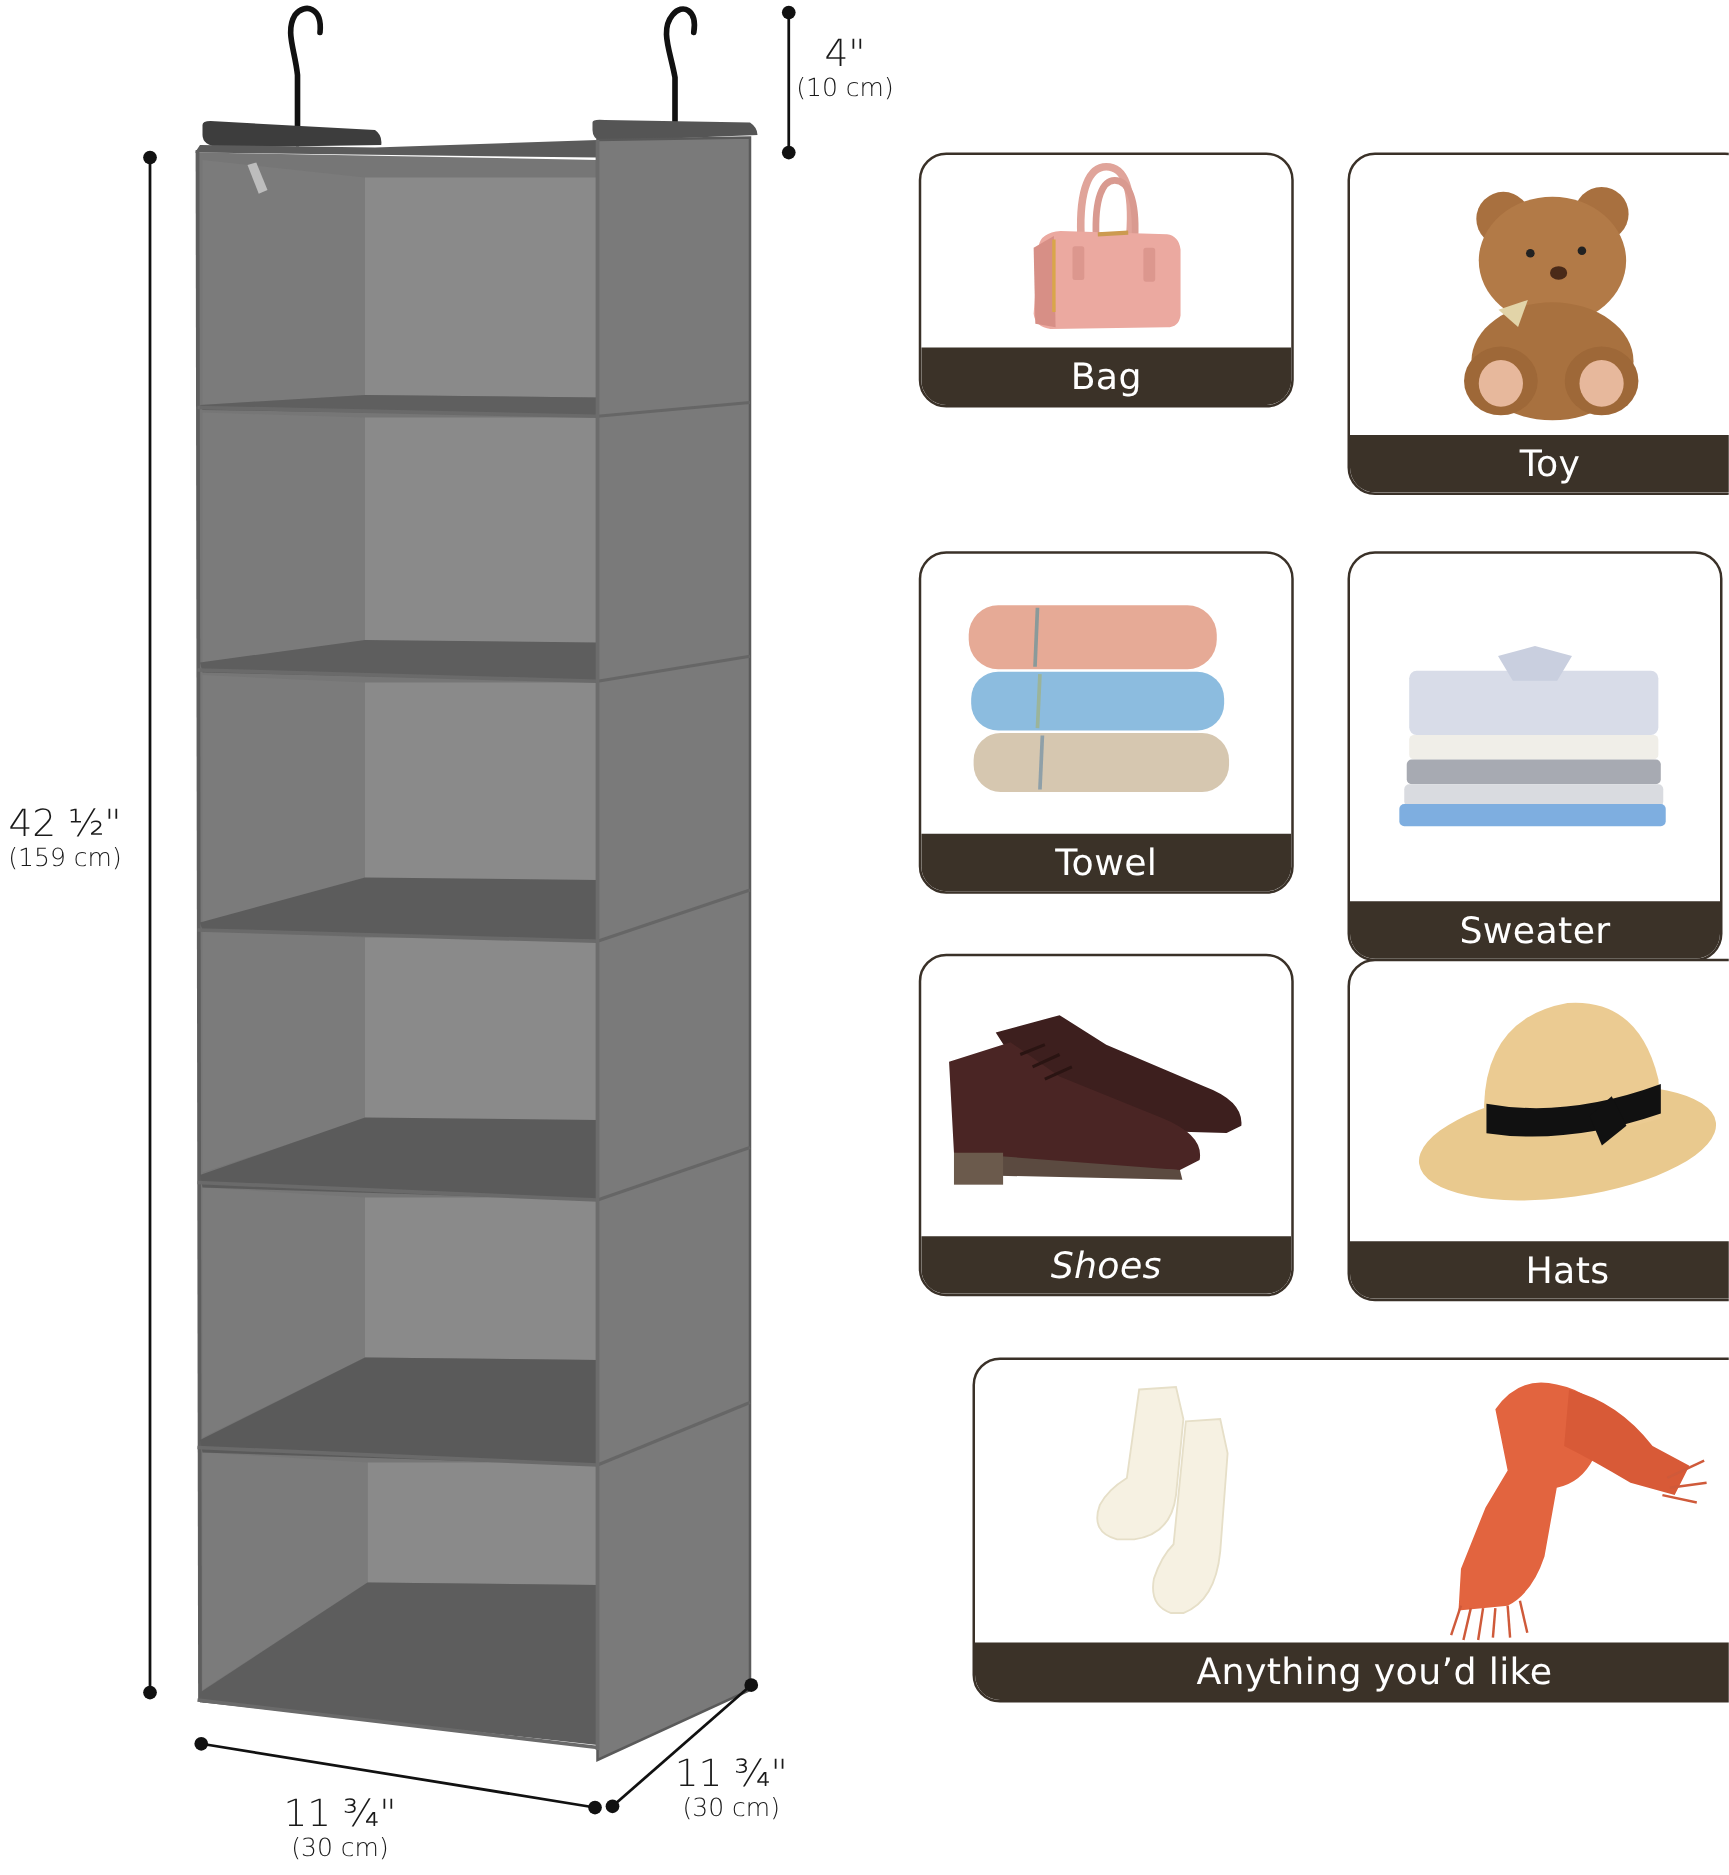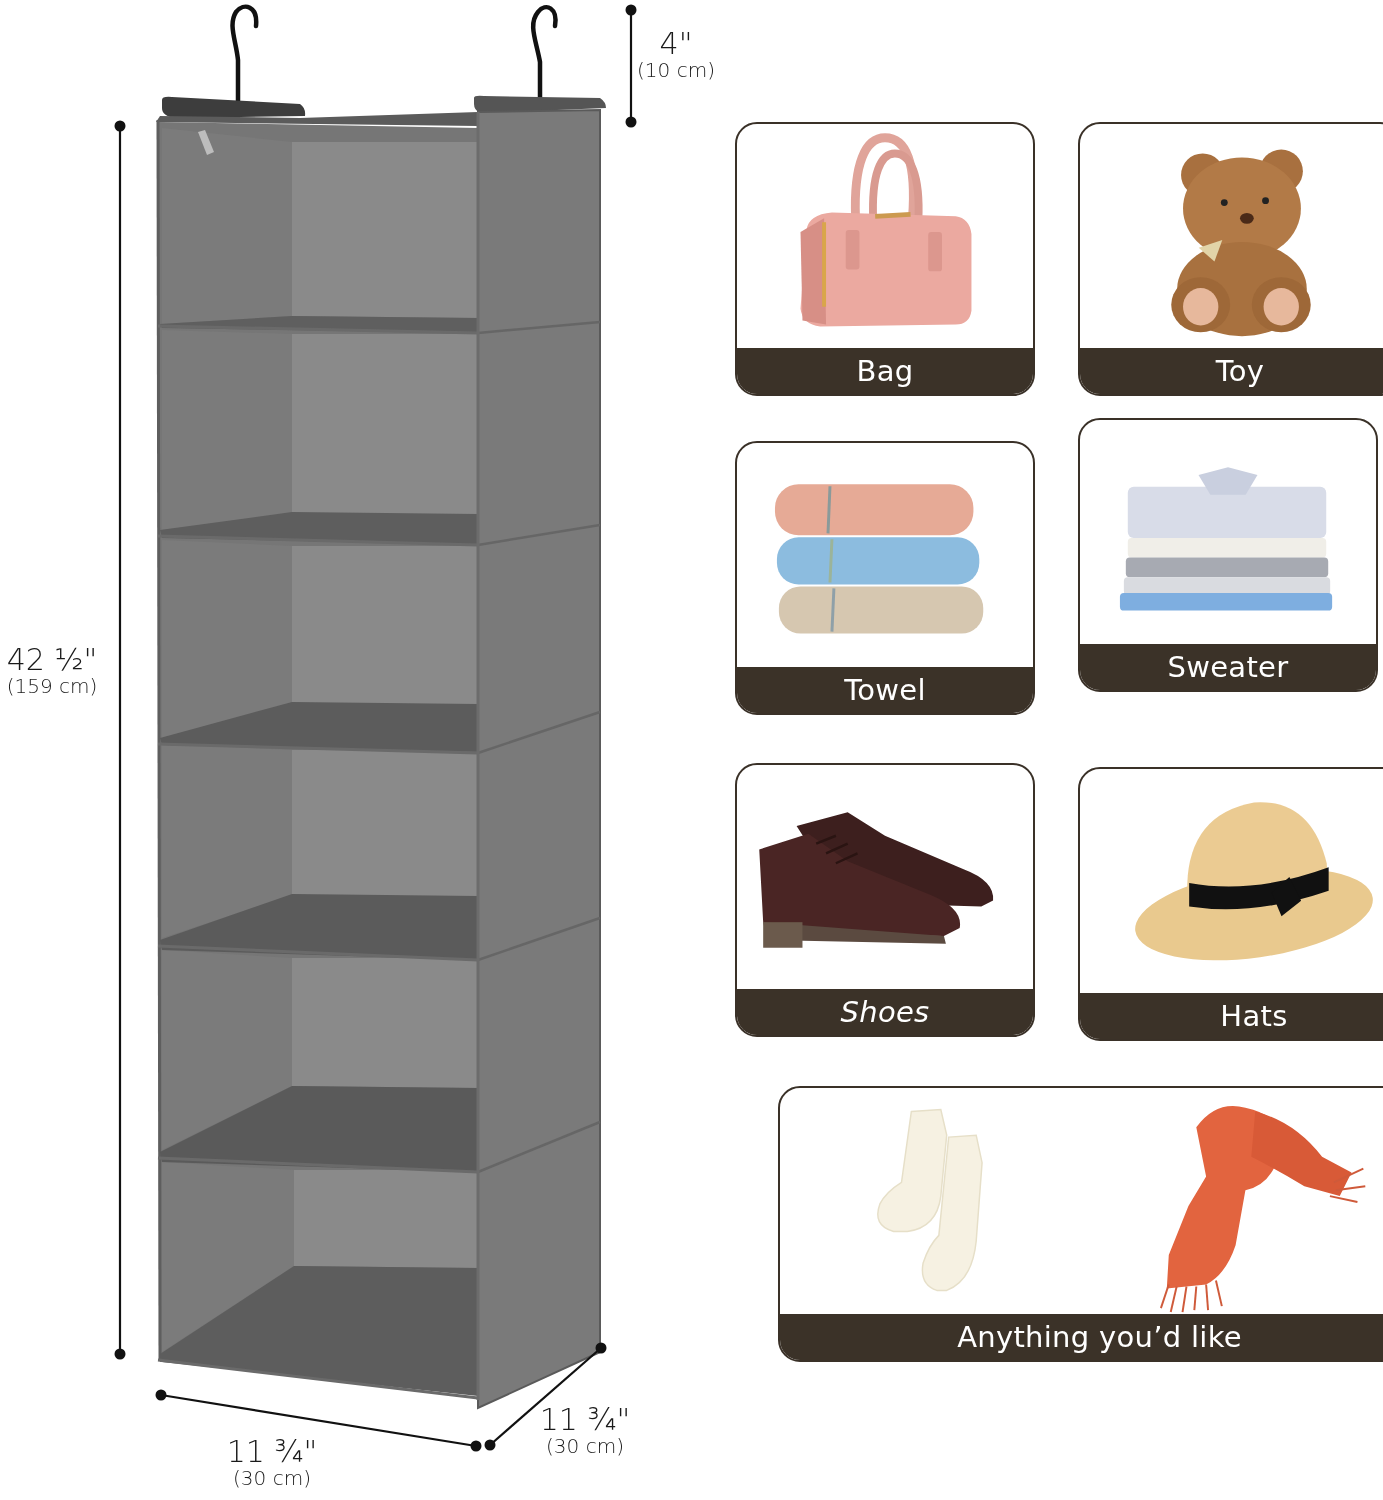--- a/index.html
+++ b/index.html
@@ -137,21 +137,21 @@
 </div>
 <div class="dim" style="left:212px;top:1436px;width:120px;">
   <span class="big">11 ¾"</span>
   <span class="small">(30 cm)</span>
 </div>
 <div class="dim" style="left:528px;top:1404px;width:114px;">
   <span class="big">11 ¾"</span>
   <span class="small">(30 cm)</span>
 </div>
 
-<div class="card" style="left:735px;top:122px;width:300px;height:274px;">
+<div class="card" style="left:735px;top:122px;width:300px;height:204px;">
   <div class="pic">
     <svg viewBox="0 0 300 228">
       <path d="M120 95 C118 40 130 14 150 14 C172 14 182 40 178 95" fill="none" stroke="#e0a49a" stroke-width="9"></path>
       <path d="M138 98 C136 50 146 30 160 30 C176 30 186 52 184 98" fill="none" stroke="#d99a90" stroke-width="8"></path>
       <path d="M70 108 Q72 92 96 90 L222 94 Q236 96 238 112 L238 190 Q236 204 222 204 L84 206 Q66 204 64 188 Z" fill="#eba9a0"></path>
       <path d="M64 110 L88 96 L90 204 L66 200 Z" fill="#d78f86"></path>
       <line x1="88" y1="100" x2="88" y2="186" stroke="#d9a64a" stroke-width="4"></line>
       <rect x="110" y="108" width="14" height="40" rx="3" fill="#dc978e"></rect>
       <rect x="194" y="110" width="14" height="40" rx="3" fill="#dc978e"></rect>
       <path d="M140 94 L176 92" stroke="#cc9a50" stroke-width="5"></path>
@@ -187,21 +187,21 @@
       <rect x="40" y="96" width="206" height="48" rx="22" fill="#8cbcdf"></rect>
       <rect x="42" y="146" width="208" height="48" rx="22" fill="#d6c7b0"></rect>
       <line x1="94" y1="44" x2="92" y2="92" stroke="#8a9a9a" stroke-width="3"></line>
       <line x1="96" y1="98" x2="94" y2="142" stroke="#9bb49a" stroke-width="3"></line>
       <line x1="98" y1="148" x2="96" y2="192" stroke="#8fa0a8" stroke-width="3"></line>
     </svg>
   </div>
   <div class="label">Towel</div>
 </div>
 
-<div class="card" style="left:1078px;top:418px;width:300px;height:274px;">
+<div class="card" style="left:1078px;top:441px;width:300px;height:328px;">
   <div class="pic">
     <svg viewBox="0 0 300 228">
       <rect x="48" y="68" width="202" height="52" rx="6" fill="#d8dce8"></rect>
       <path d="M120 56 L150 48 L180 56 L168 76 L132 76 Z" fill="#c9cfdf"></path>
       <rect x="48" y="120" width="202" height="20" rx="4" fill="#f0eee8"></rect>
       <rect x="46" y="140" width="206" height="20" rx="4" fill="#a7aab2"></rect>
       <rect x="44" y="160" width="210" height="18" rx="4" fill="#d9dbe0"></rect>
       <rect x="40" y="176" width="216" height="18" rx="4" fill="#7eaee0"></rect>
     </svg>
   </div>

